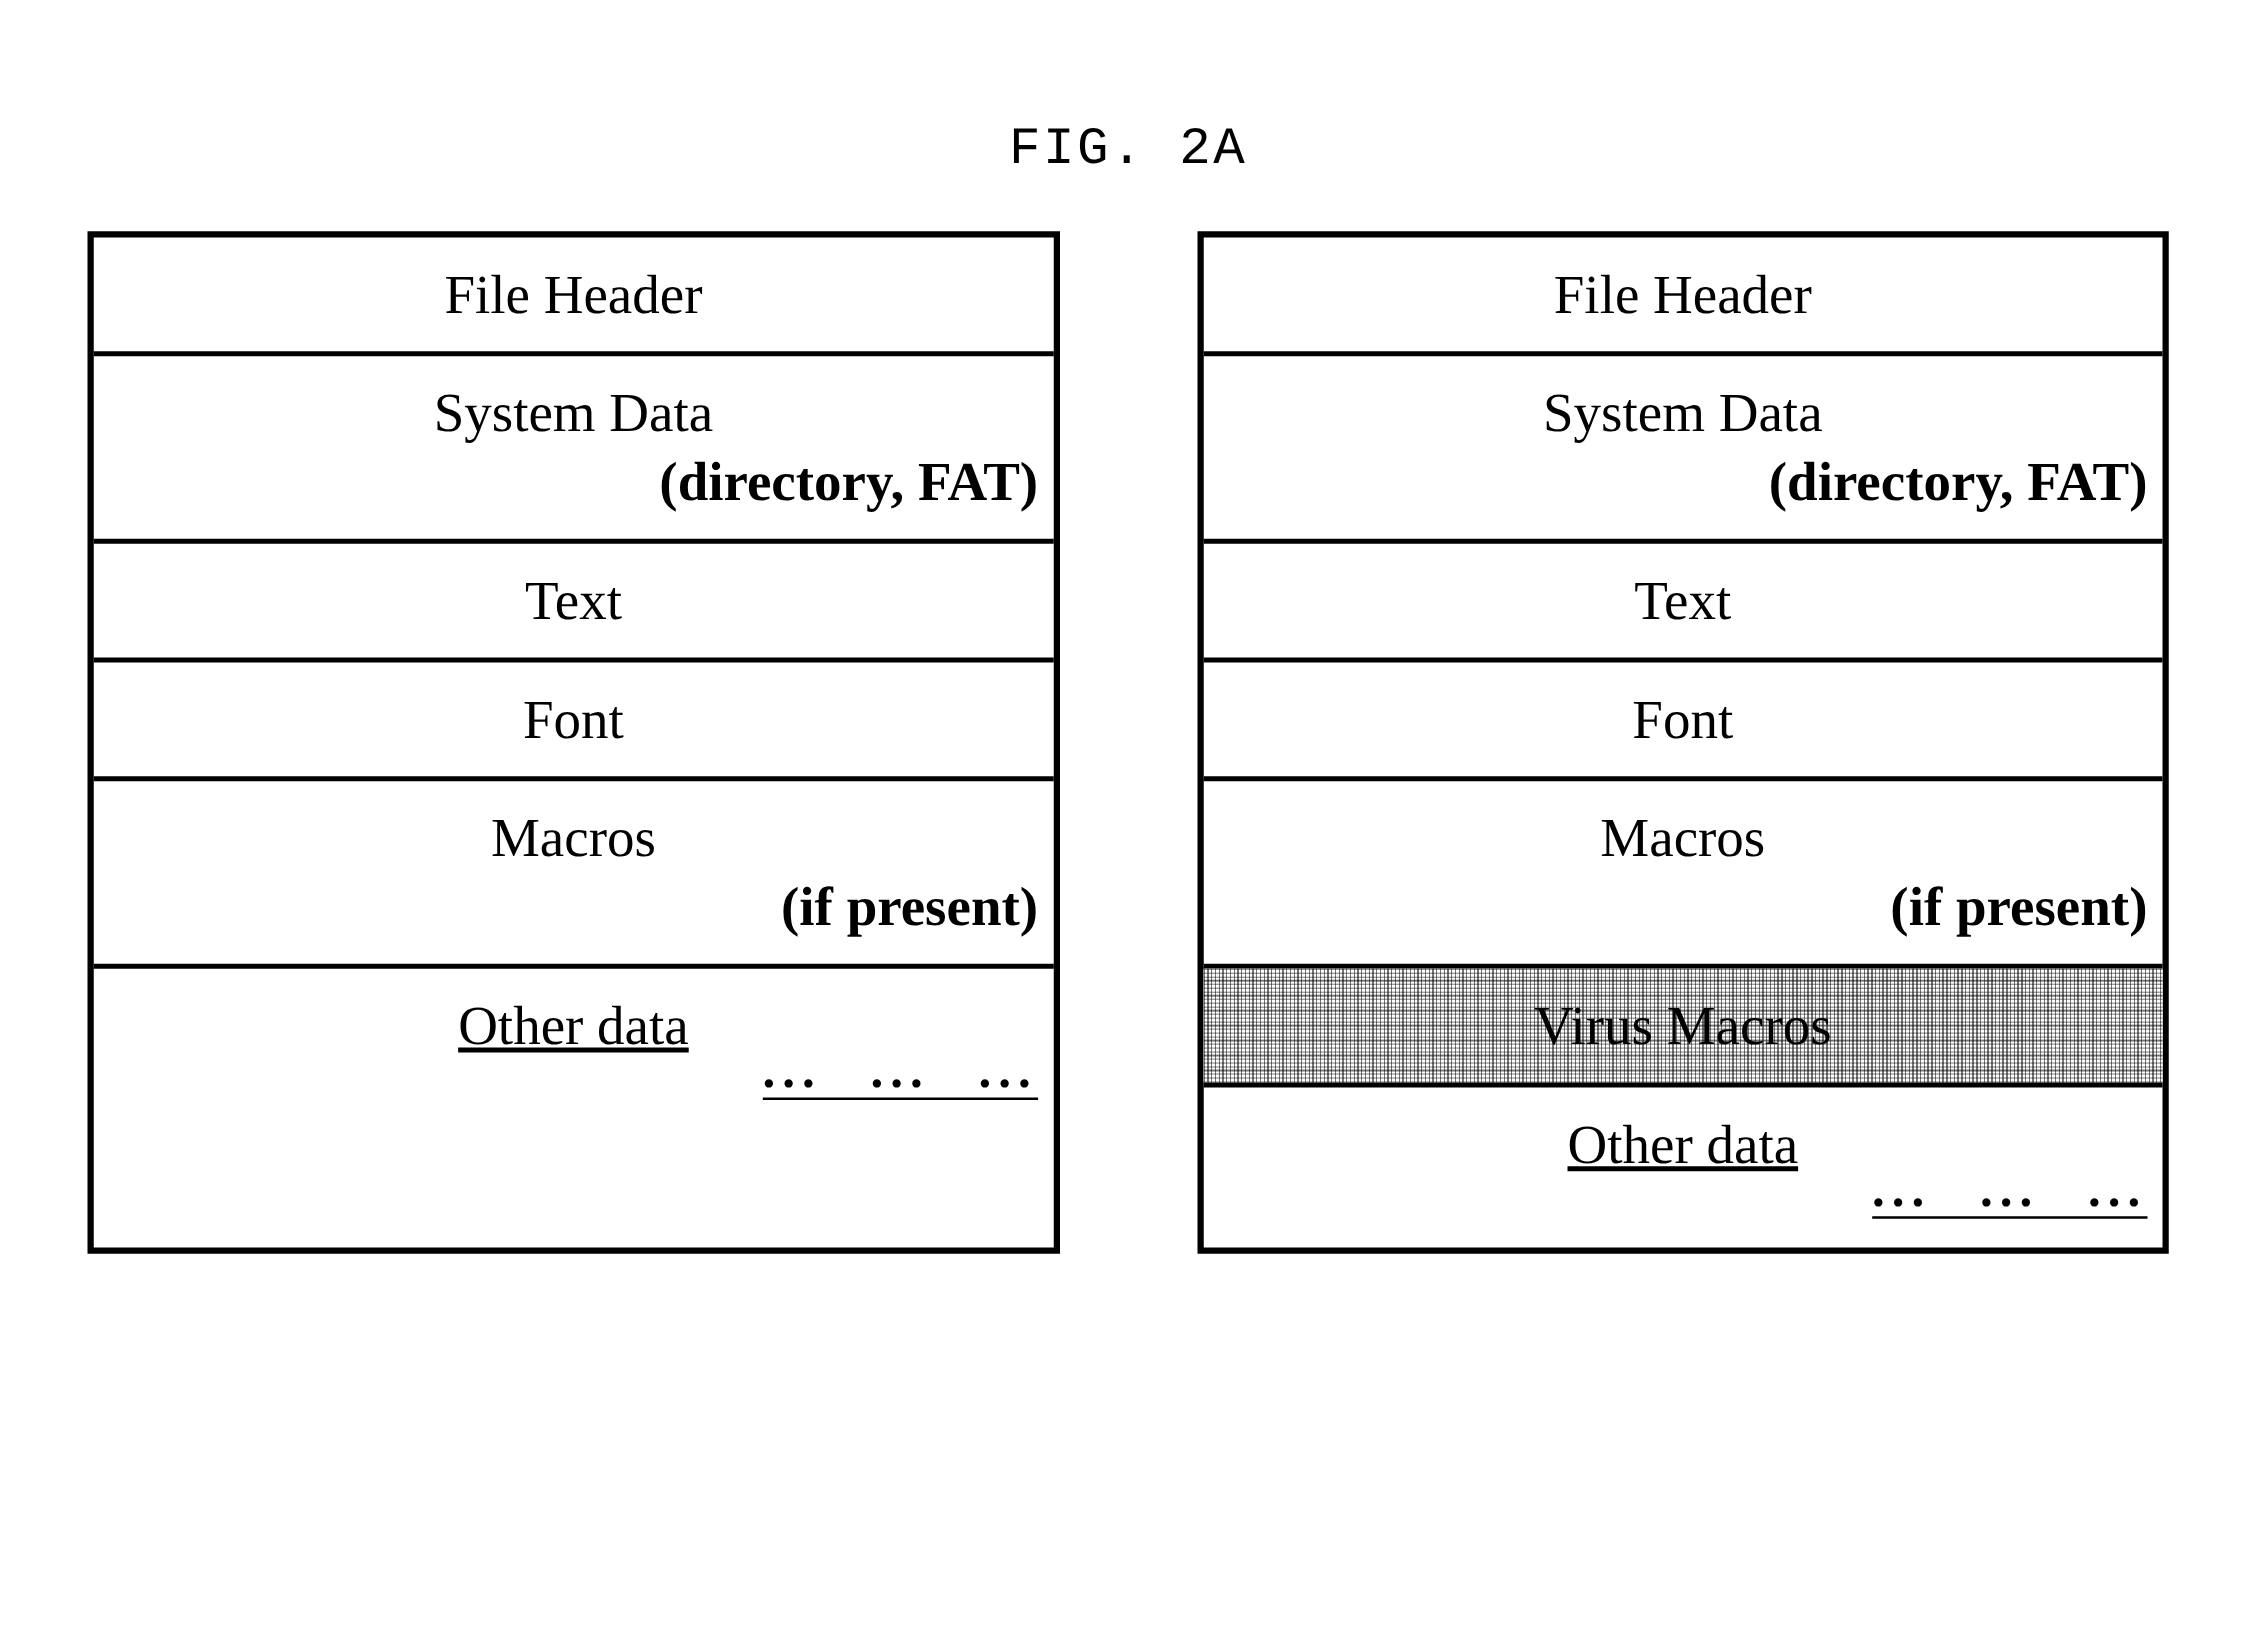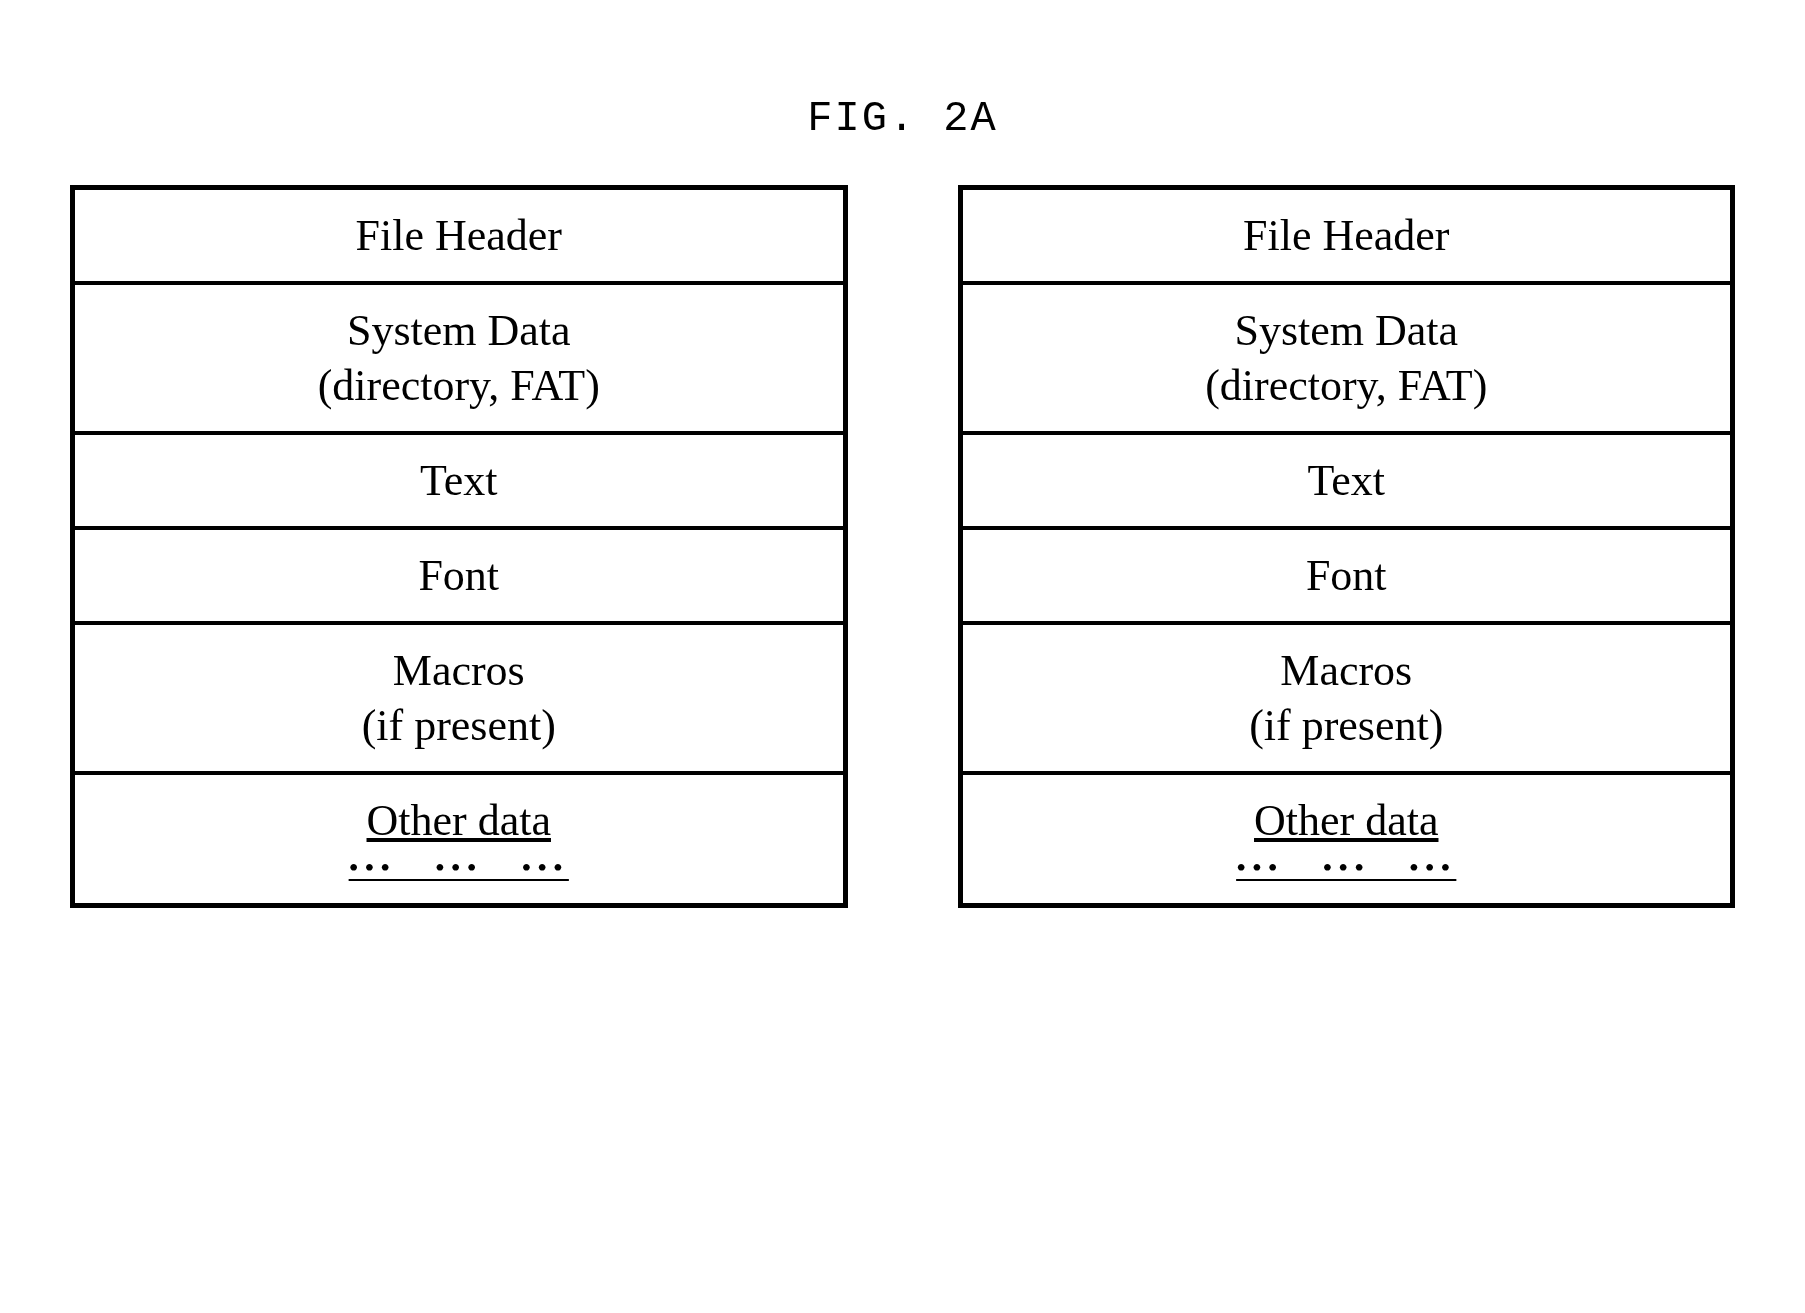--- a/index.html
+++ b/index.html
@@ -1,15 +1,15 @@
 <!DOCTYPE html>
 <html><head>
   <meta charset="utf-8">
   <style>
-    * { box-sizing: border-box; margin: 0; padding: 0; }
+    * { box-sizing: border-box; margin: 0; padding: 0; text-align: right; }
     body {
       background: #ffffff;
       font-family: Georgia, 'Times New Roman', serif;
       width: 1805px;
       height: 1313px;
       position: relative;
     }
     .figure-title {
       position: absolute;
       left: 50%;
@@ -35,21 +35,21 @@
     }
     .cell {
       border-bottom: 4px solid #000;
       padding: 18px 12px;
       text-align: center;
       font-size: 44px;
       line-height: 1.25;
       color: #000;
     }
     .cell:last-child { border-bottom: none; text-decoration: underline; }
-    .cell .line2 { display: block; }
+    .cell .line2 { display: block; font-weight: bold; }
     .shaded {
       background-image: repeating-linear-gradient(0deg,#777 0 1px,#fff 1px 3px),
                         repeating-linear-gradient(90deg,#777 0 1px,#fff 1px 3px);
       background-blend-mode: multiply;
     }
     .cell.other .dots {
       display: block;
       font-size: 28px;
       letter-spacing: 6px;
       margin-top: 2px;
@@ -97,19 +97,22 @@
     <div class="cell">
       <span>Text</span>
     </div>
     <div class="cell">
       <span>Font</span>
     </div>
     <div class="cell">
       <span>Macros</span>
       <span class="line2">(if present)</span>
     </div>
+    <div class="cell shaded">
+      <span>Virus Macros</span>
+    </div>
     <div class="cell other">
       <span>Other data</span>
       <span class="dots">•••&nbsp;&nbsp;&nbsp;•••&nbsp;&nbsp;&nbsp;•••</span>
     </div>
   </div>
 
 </div>
 
 </body></html>

